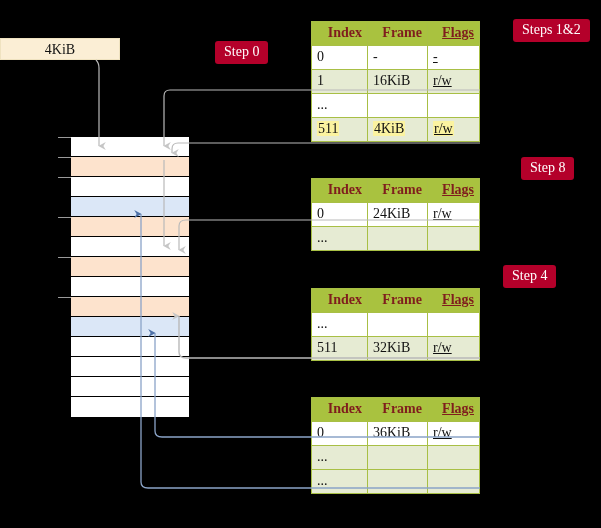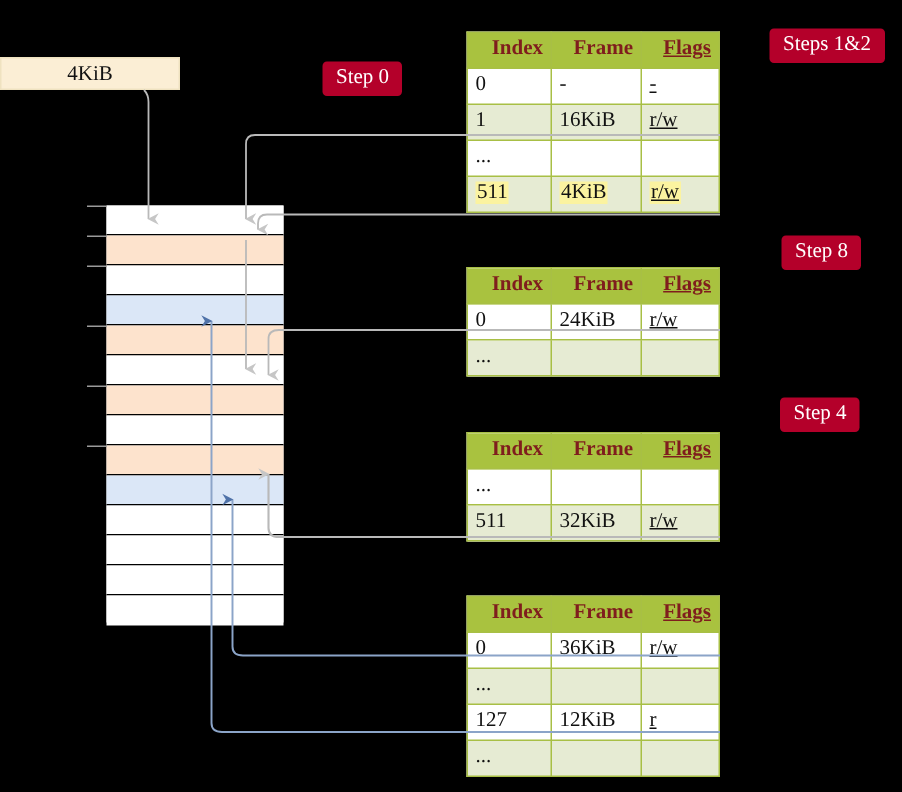--- a/index.html
+++ b/index.html
@@ -130,21 +130,21 @@
 
   <div class="step-badge" style="left:188px; top:41px;margin-left:27px;">
     <span>Step 0</span>
   </div>
   <div class="step-badge" style="left:513px; top:19px;">
     <span>Steps 1&amp;2</span>
   </div>
   <div class="step-badge" style="left:521px; top:157px;">
     <span>Step 8</span>
   </div>
-  <div class="step-badge" style="left:520px; top:265px;">
+  <div class="step-badge" style="left:503px; top:265px;">
     <span>Step 4</span>
   </div>
 
   <div id="mem-col">
       <div class="mem-row"></div>
       <div class="mem-row orange"></div>
       <div class="mem-row"></div>
       <div class="mem-row blue"></div>
       <div class="mem-row orange"></div>
       <div class="mem-row"></div>
@@ -252,25 +252,20 @@
     <tbody>
         <tr class="plain">
           <td class="col-index">0</td>
           <td class="col-frame">36KiB</td>
           <td class="col-flags">r/w</td>
         </tr>
         <tr class="shade">
           <td class="col-index">...</td>
           <td class="col-frame"></td>
           <td class="col-flags"></td>
-        </tr>
-        <tr class="plain">
-          <td class="col-index">127</td>
-          <td class="col-frame">12KiB</td>
-          <td class="col-flags">r</td>
         </tr>
         <tr class="shade">
           <td class="col-index">...</td>
           <td class="col-frame"></td>
           <td class="col-flags"></td>
         </tr>
       </tbody>
   </table>
 
   <svg class="wires" viewBox="0 0 601 528" xmlns="http://www.w3.org/2000/svg">

